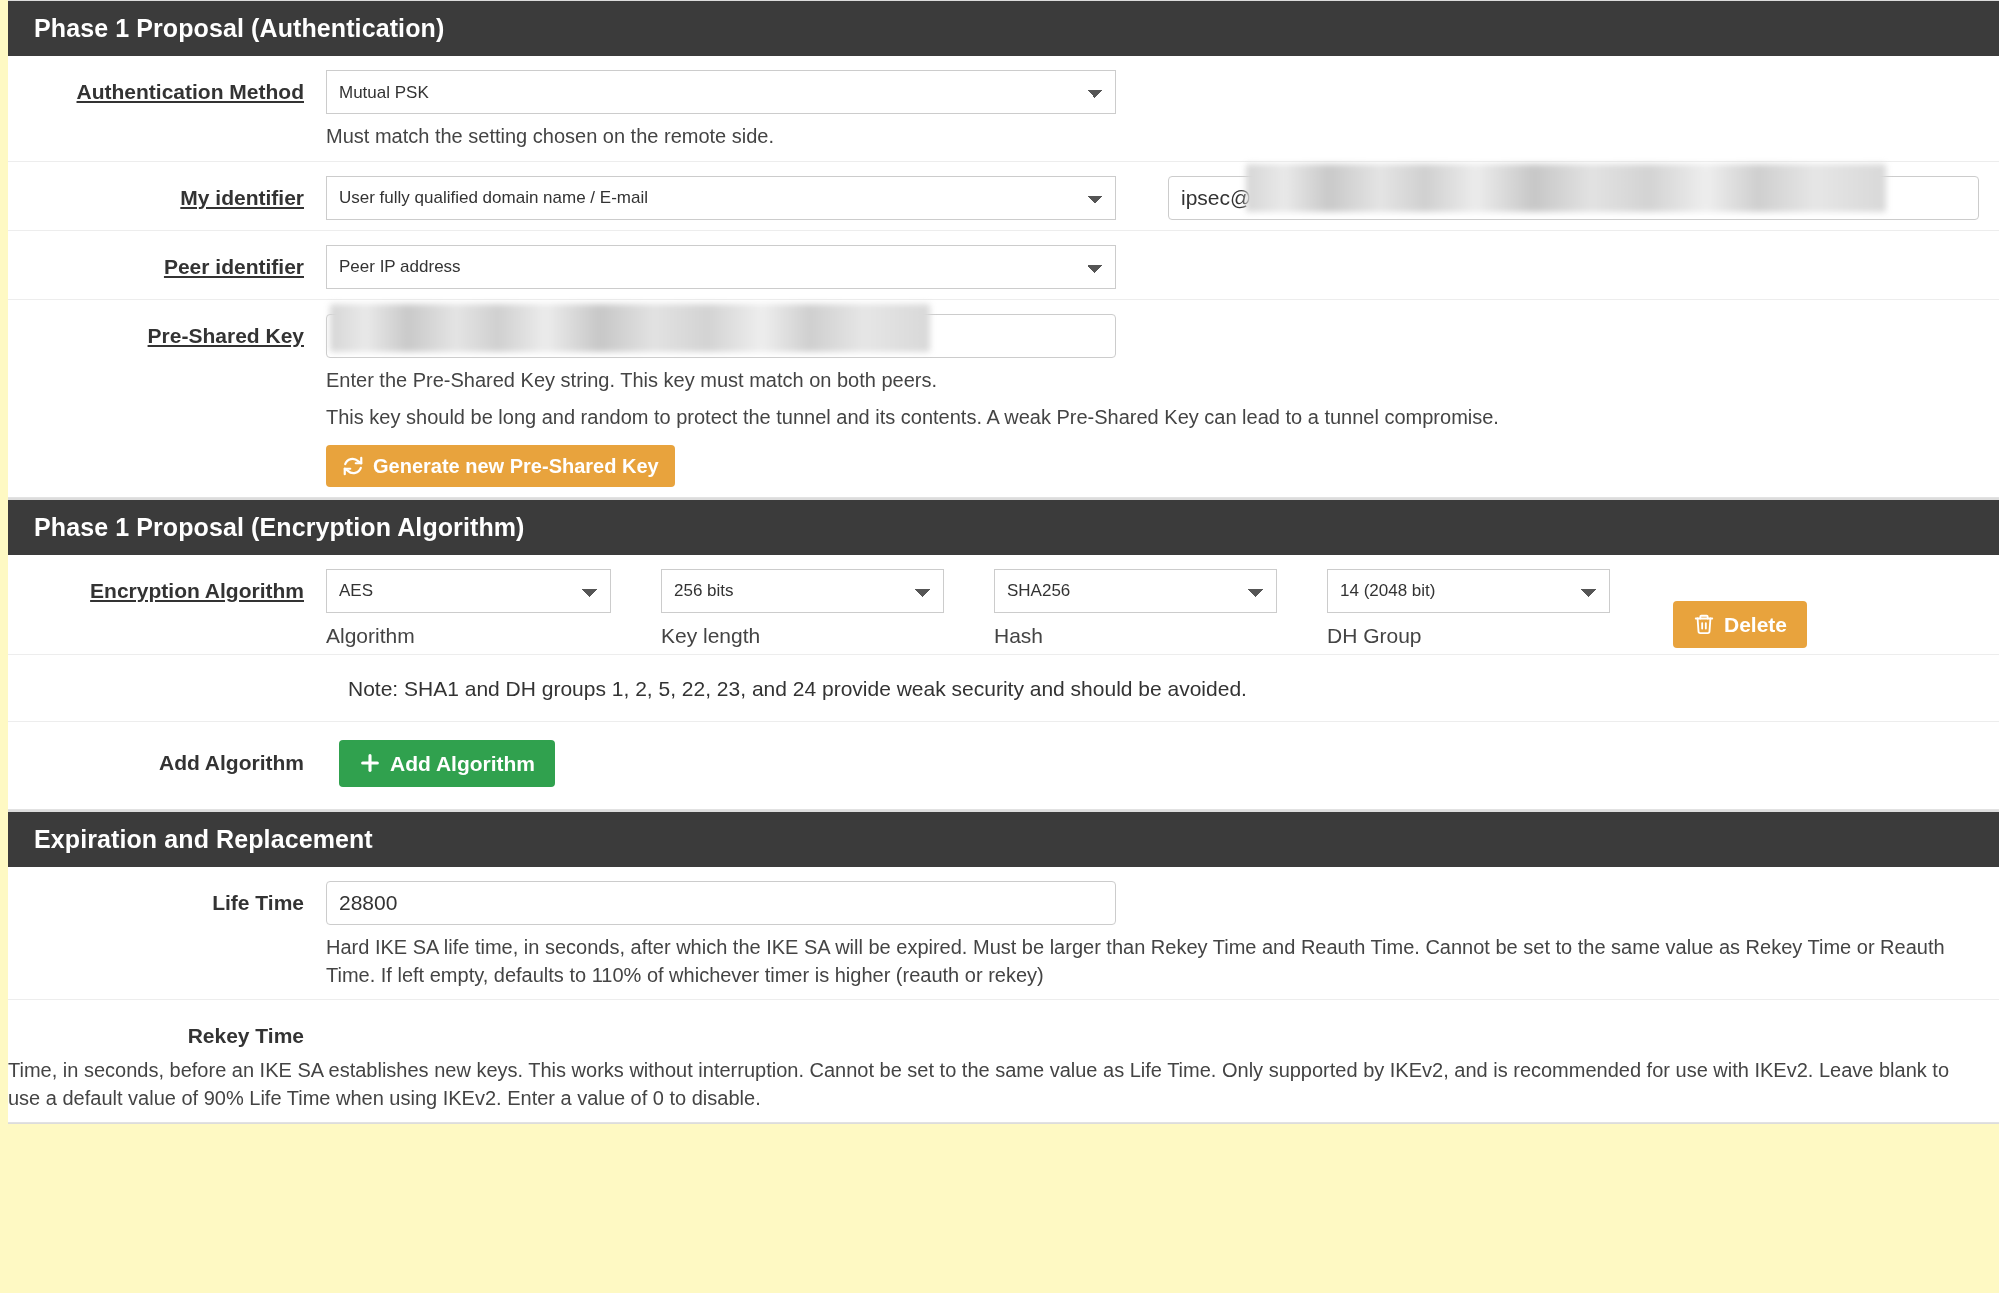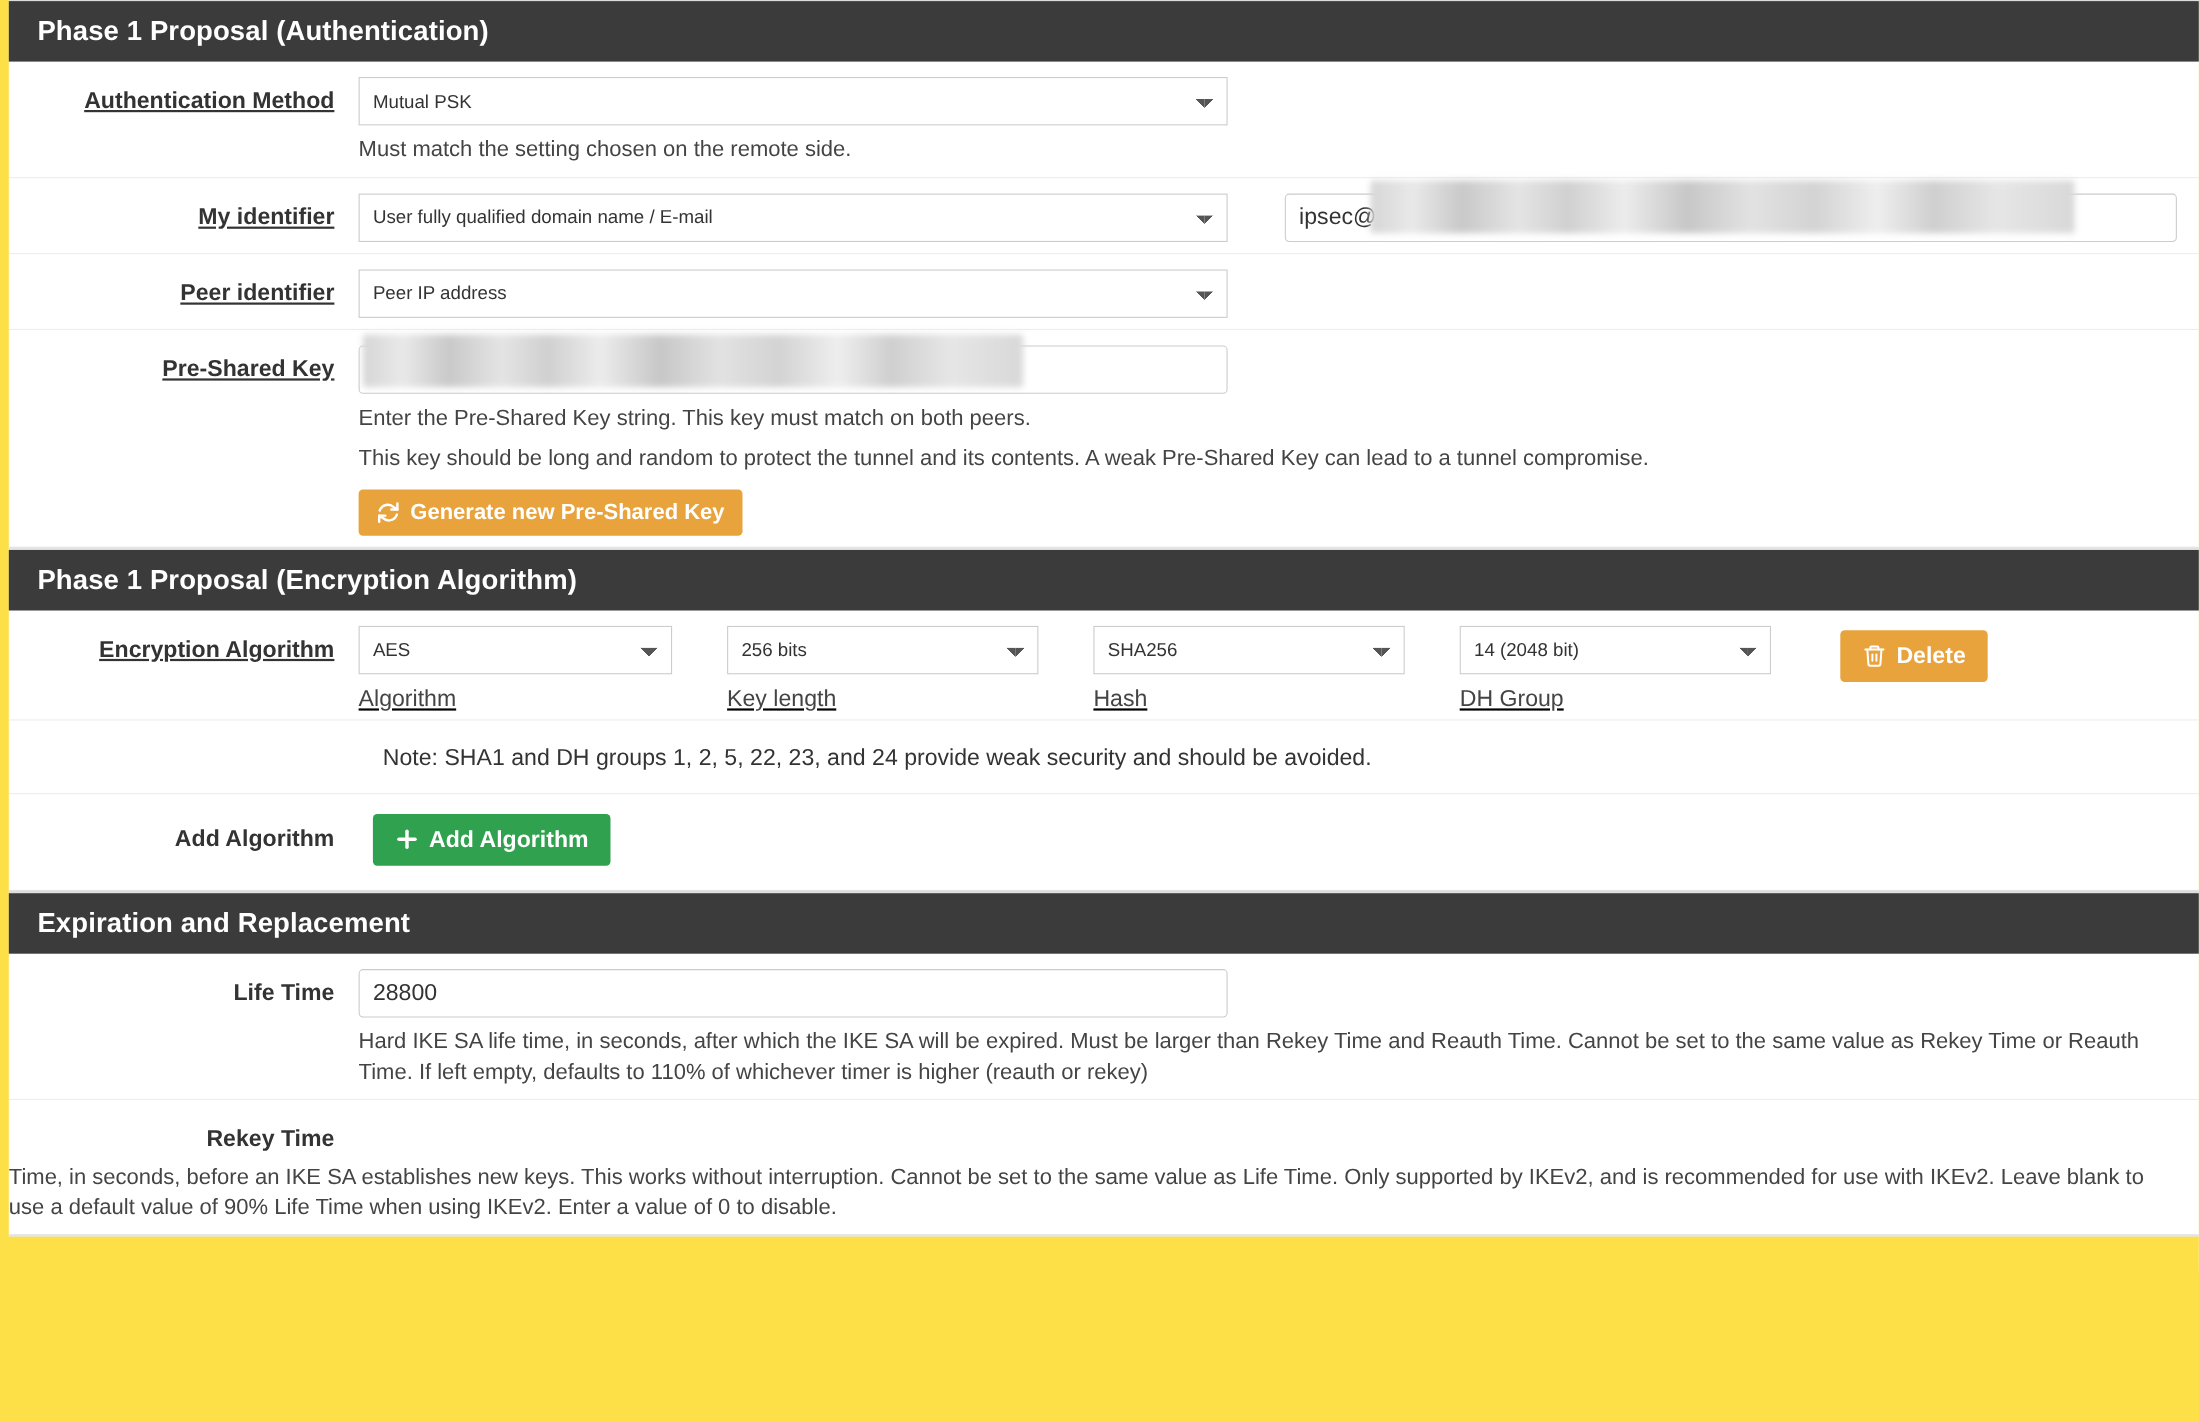--- a/index.html
+++ b/index.html
@@ -10,21 +10,21 @@
   }
   body {
     width: 1999px;
     height: 1293px;
     overflow: hidden;
   }
   .page {
     position: relative;
     width: 1999px;
     height: 1293px;
-    background: #fde047;
+    background: #fef9c3;
     box-sizing: border-box;
     padding-left: 8px;
     padding-right: 0;
   }
   .panel {
     background: #ffffff;
     border: 1px solid #dcdcdc;
     border-left: 0;
     border-right: 0;
     margin: 0;
@@ -148,21 +148,21 @@
   .btn-orange { background: #e8a33d; }
   .btn-orange-dark { background: #e8a33d; }
   .btn-green { background: #30a14e; }
   .btn svg { display: block; }
 
   .algo-row {
     display: flex;
     align-items: flex-start;
     padding: 14px 0 6px 0;
   }
-  .algo-fields { display: flex; align-items: flex-start; text-decoration: underline; }
+  .algo-fields { display: flex; align-items: flex-end; }
   .algo-item { margin-right: 50px; }
   .algo-item .sub {
     font-size: 21px;
     color: #444444;
     margin-top: 11px;
   }
   .w-alg { width: 285px; }
   .w-keylen { width: 283px; }
   .w-hash { width: 283px; }
   .w-dh { width: 283px; }

